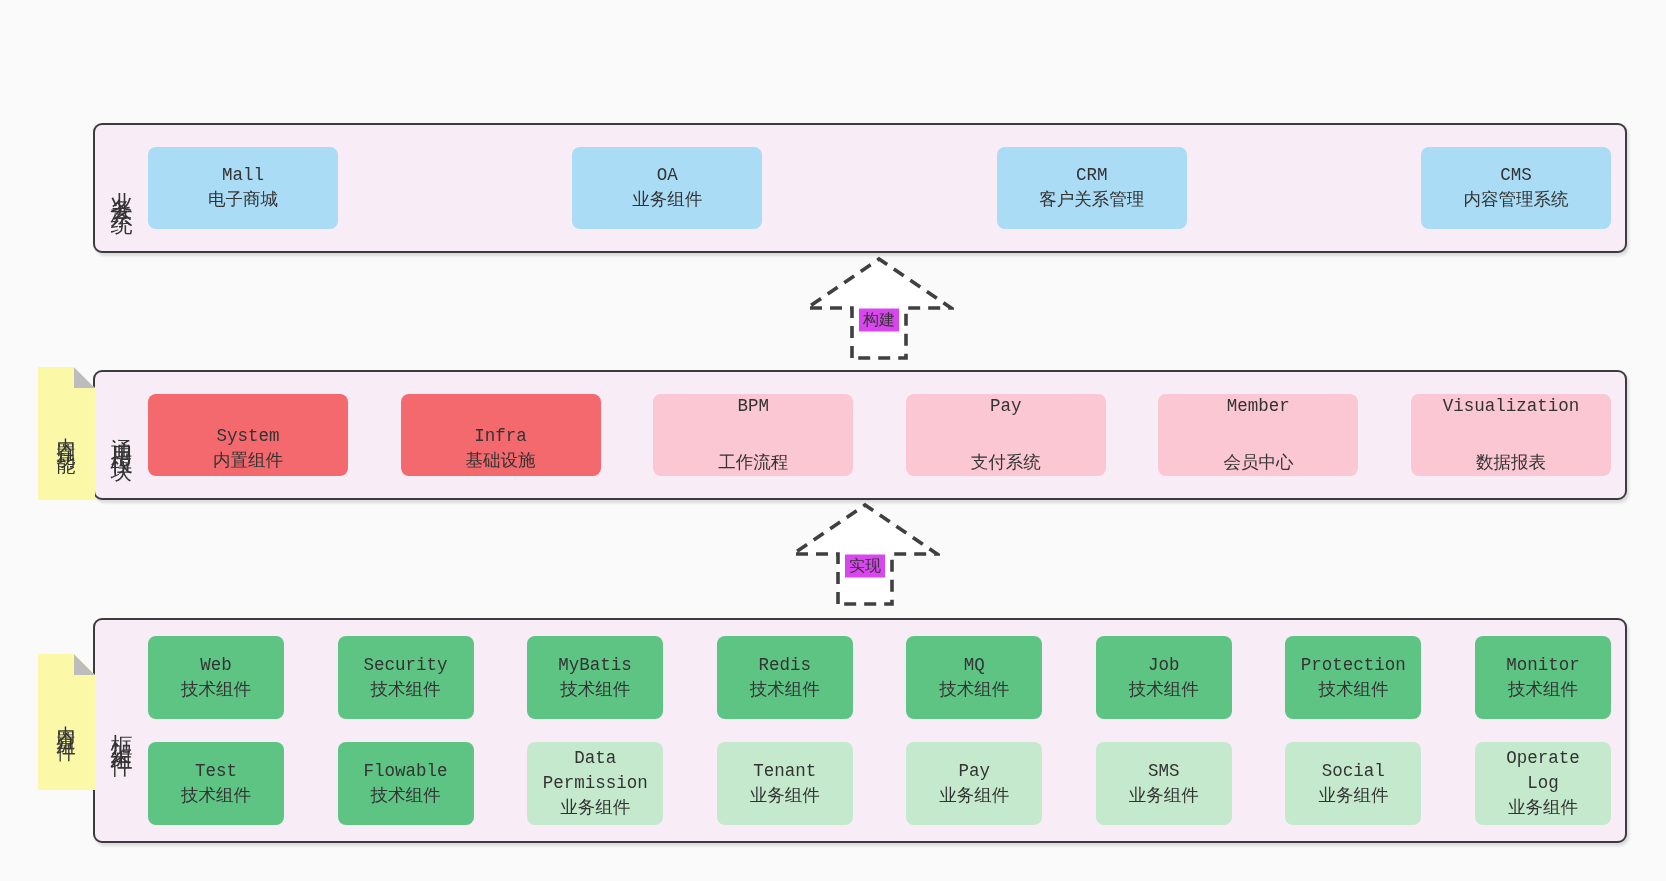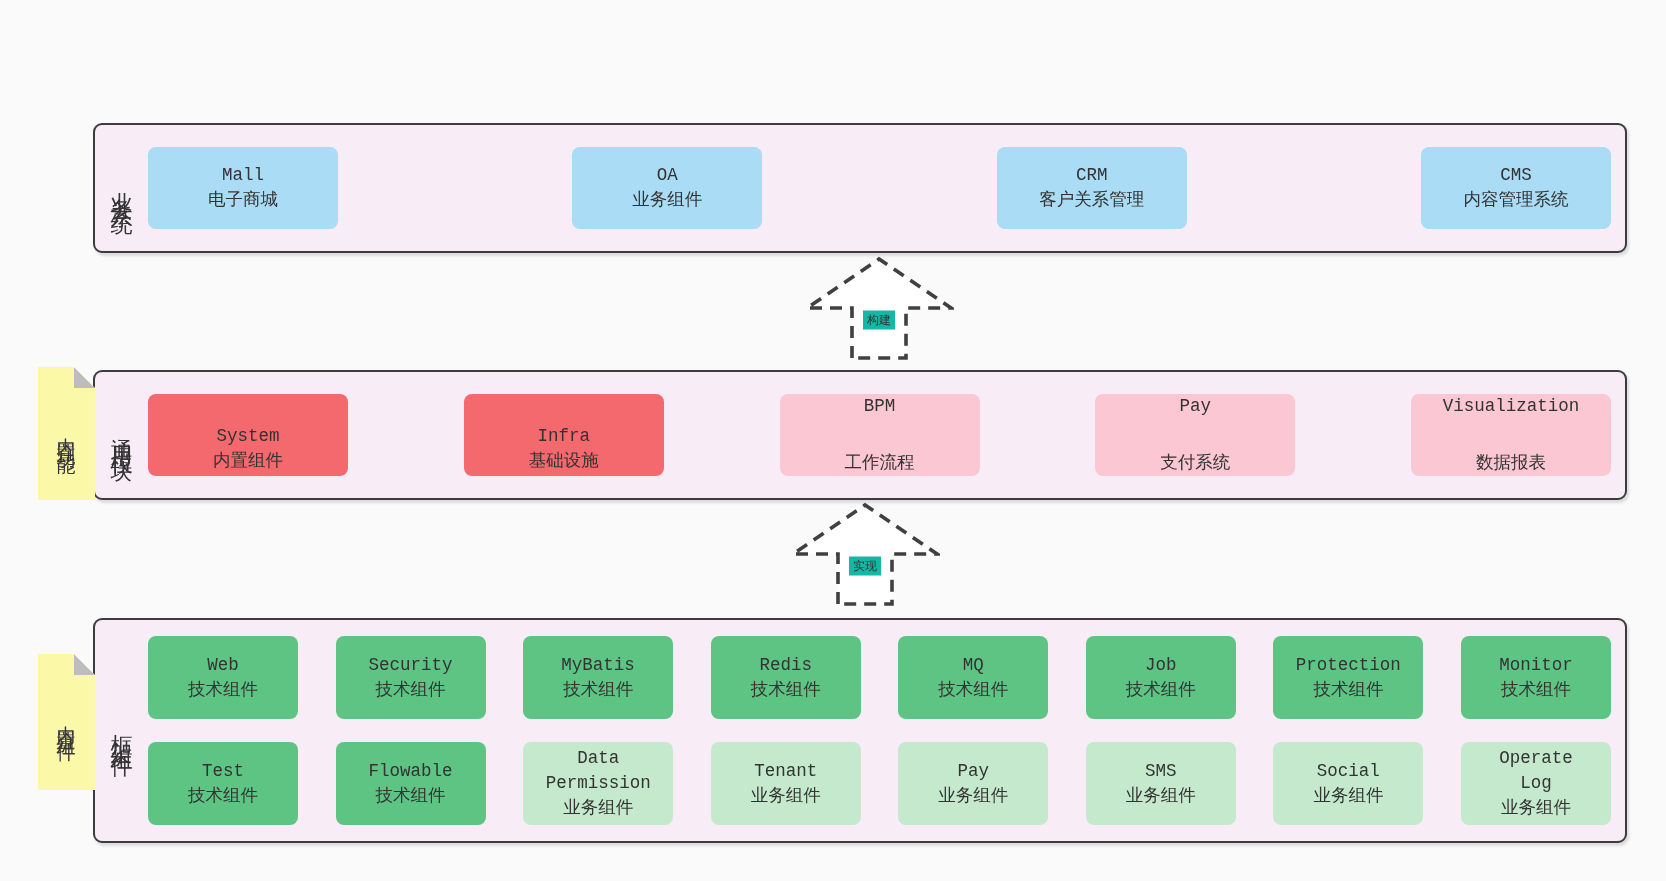--- a/index.html
+++ b/index.html
@@ -34,21 +34,21 @@
   .boxrow { display:flex; justify-content:space-between; align-items:center;font-family:Liberation Mono, monospace; }
 
   .box {
     display:flex; flex-direction:column; align-items:center; justify-content:center;
     border-radius:8px; text-align:center;
     font-size:17.5px; line-height:1.42; color:var(--text);
     box-sizing:border-box; padding:2px 10px;
   }
   .c-business  .box { width:190px; height:82px; }
   .c-modules   .box { width:200px; height:82px; }
-  .c-framework .box { width:150px; height:83px; padding:2px 24px; }
+  .c-framework .box { width:136px; height:83px; padding:2px 24px; }
   .v-blue        { background:var(--blue); }
   .v-red         { background:var(--red);justify-content:flex-end; }
   .v-pink        { background:var(--pink);gap:32px; }
   .v-green-dark  { background:var(--green-dark); }
   .v-green-light { background:var(--green-light); }
 
   .sticky {
     position:absolute; left:38px; width:57px; z-index:3;
     background:var(--sticky);
     clip-path:polygon(0 0, calc(100% - 21px) 0, 100% 21px, 100% 100%, 0 100%);
@@ -65,22 +65,22 @@
   .sticky .vlabel { font-size:19px; letter-spacing:6px; }
 
   .arrow {
     position:absolute; z-index:1; width:150px; height:104px;
   }
   .arrow svg { display:block; width:100%; height:100%; }
   .a-build     { left:804px; top:256px; }
   .a-implement { left:790px; top:502px; }
   .arrow-label {
     position:absolute; left:50%; top:62%; transform:translate(-50%,-50%);
-    background:#14b8a6; padding:1px 4px;
-    font-size:12px; color:var(--text); white-space:nowrap;
+    background:#d946ef; padding:1px 4px;
+    font-size:16px; color:var(--text); white-space:nowrap;
   }
 </style>
 </head>
 <body>
 
 <div class="canvas">
 
   <div class="container c-business">
     <div class="vlabel-col">
       <div class="vlabel">业务系统</div>
@@ -130,20 +130,24 @@
           </div>
           <div class="box v-pink">
             <div class="box-title">BPM</div>
             <div class="box-sub">工作流程</div>
           </div>
           <div class="box v-pink">
             <div class="box-title">Pay</div>
             <div class="box-sub">支付系统</div>
           </div>
           <div class="box v-pink">
+            <div class="box-title">Member</div>
+            <div class="box-sub">会员中心</div>
+          </div>
+          <div class="box v-pink">
             <div class="box-title">Visualization</div>
             <div class="box-sub">数据报表</div>
           </div>
         </div>
     </div>
   </div>
 
   <div class="sticky s-modules">
     <div class="fold"></div>
     <div class="vlabel">内置功能</div>

